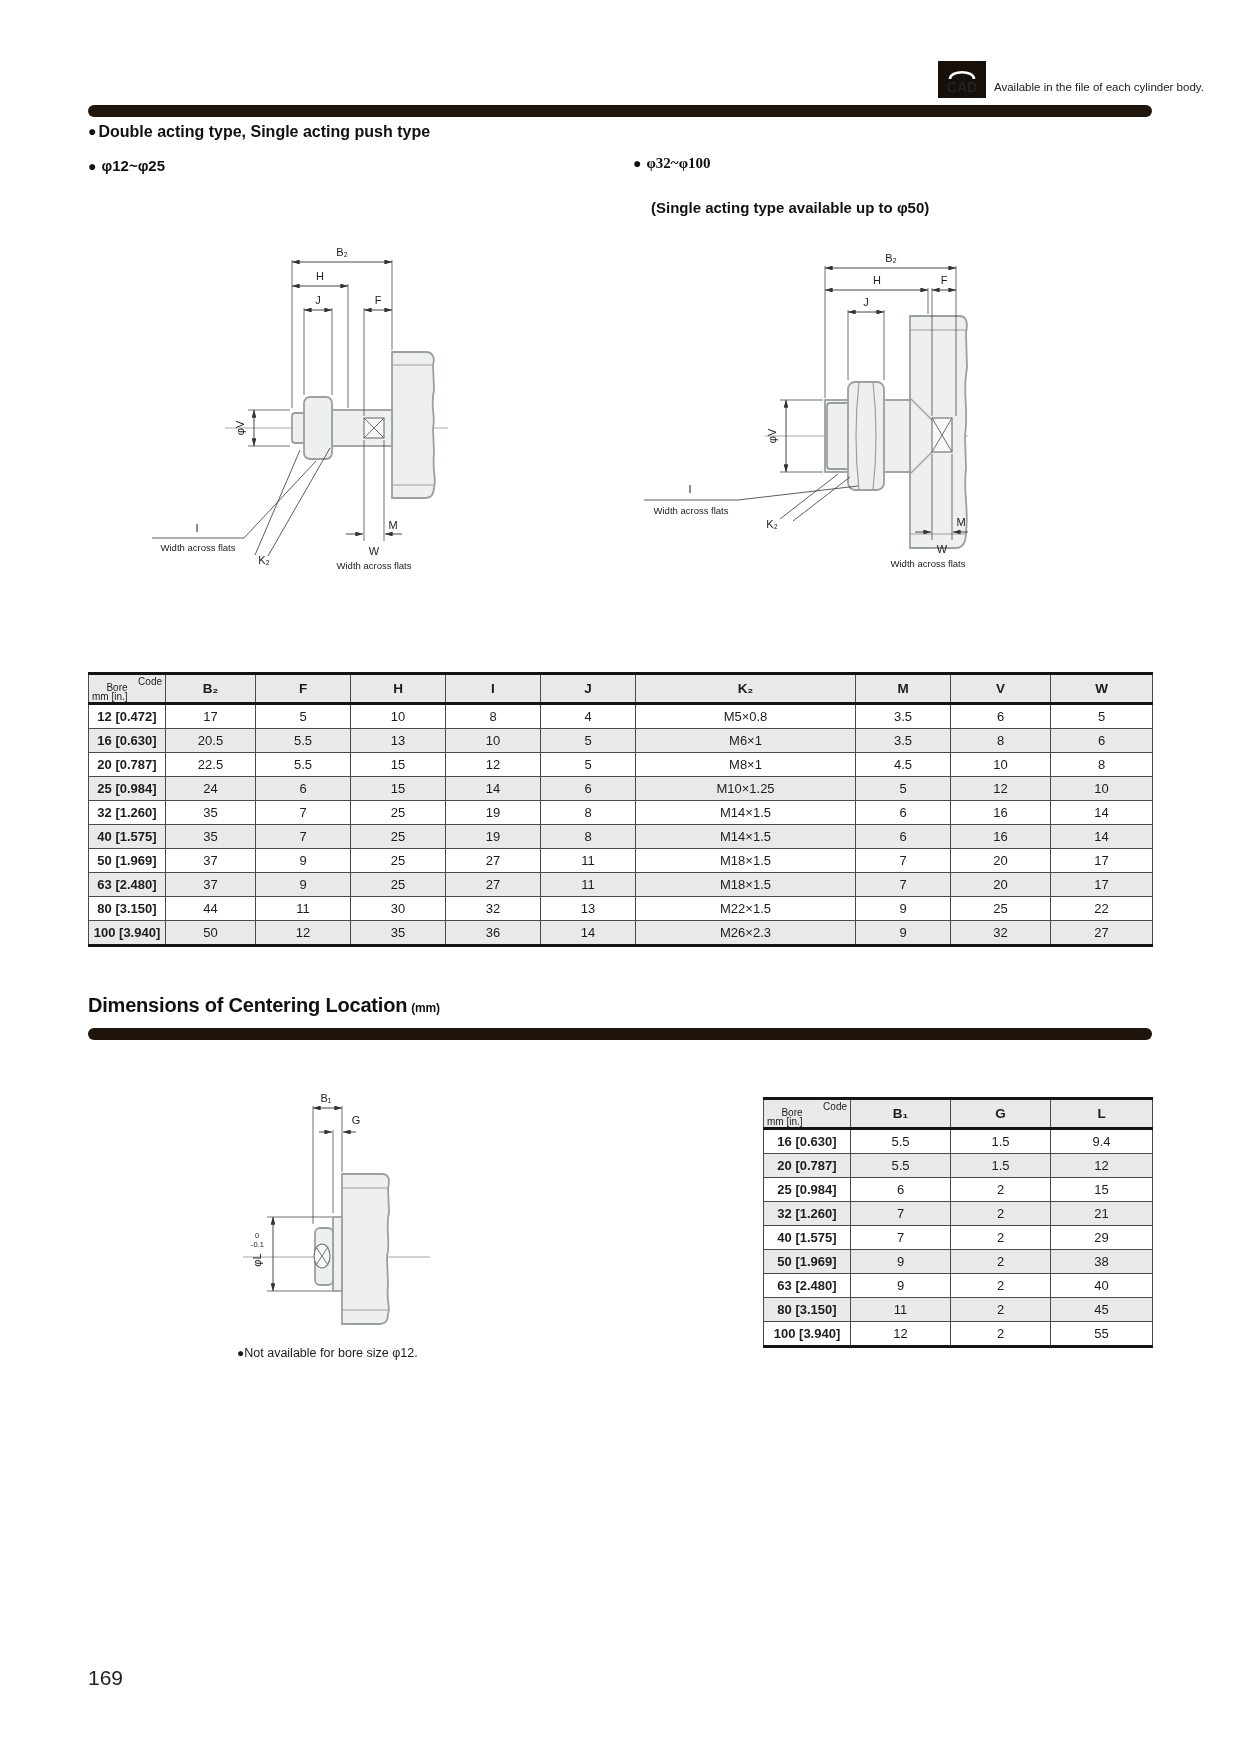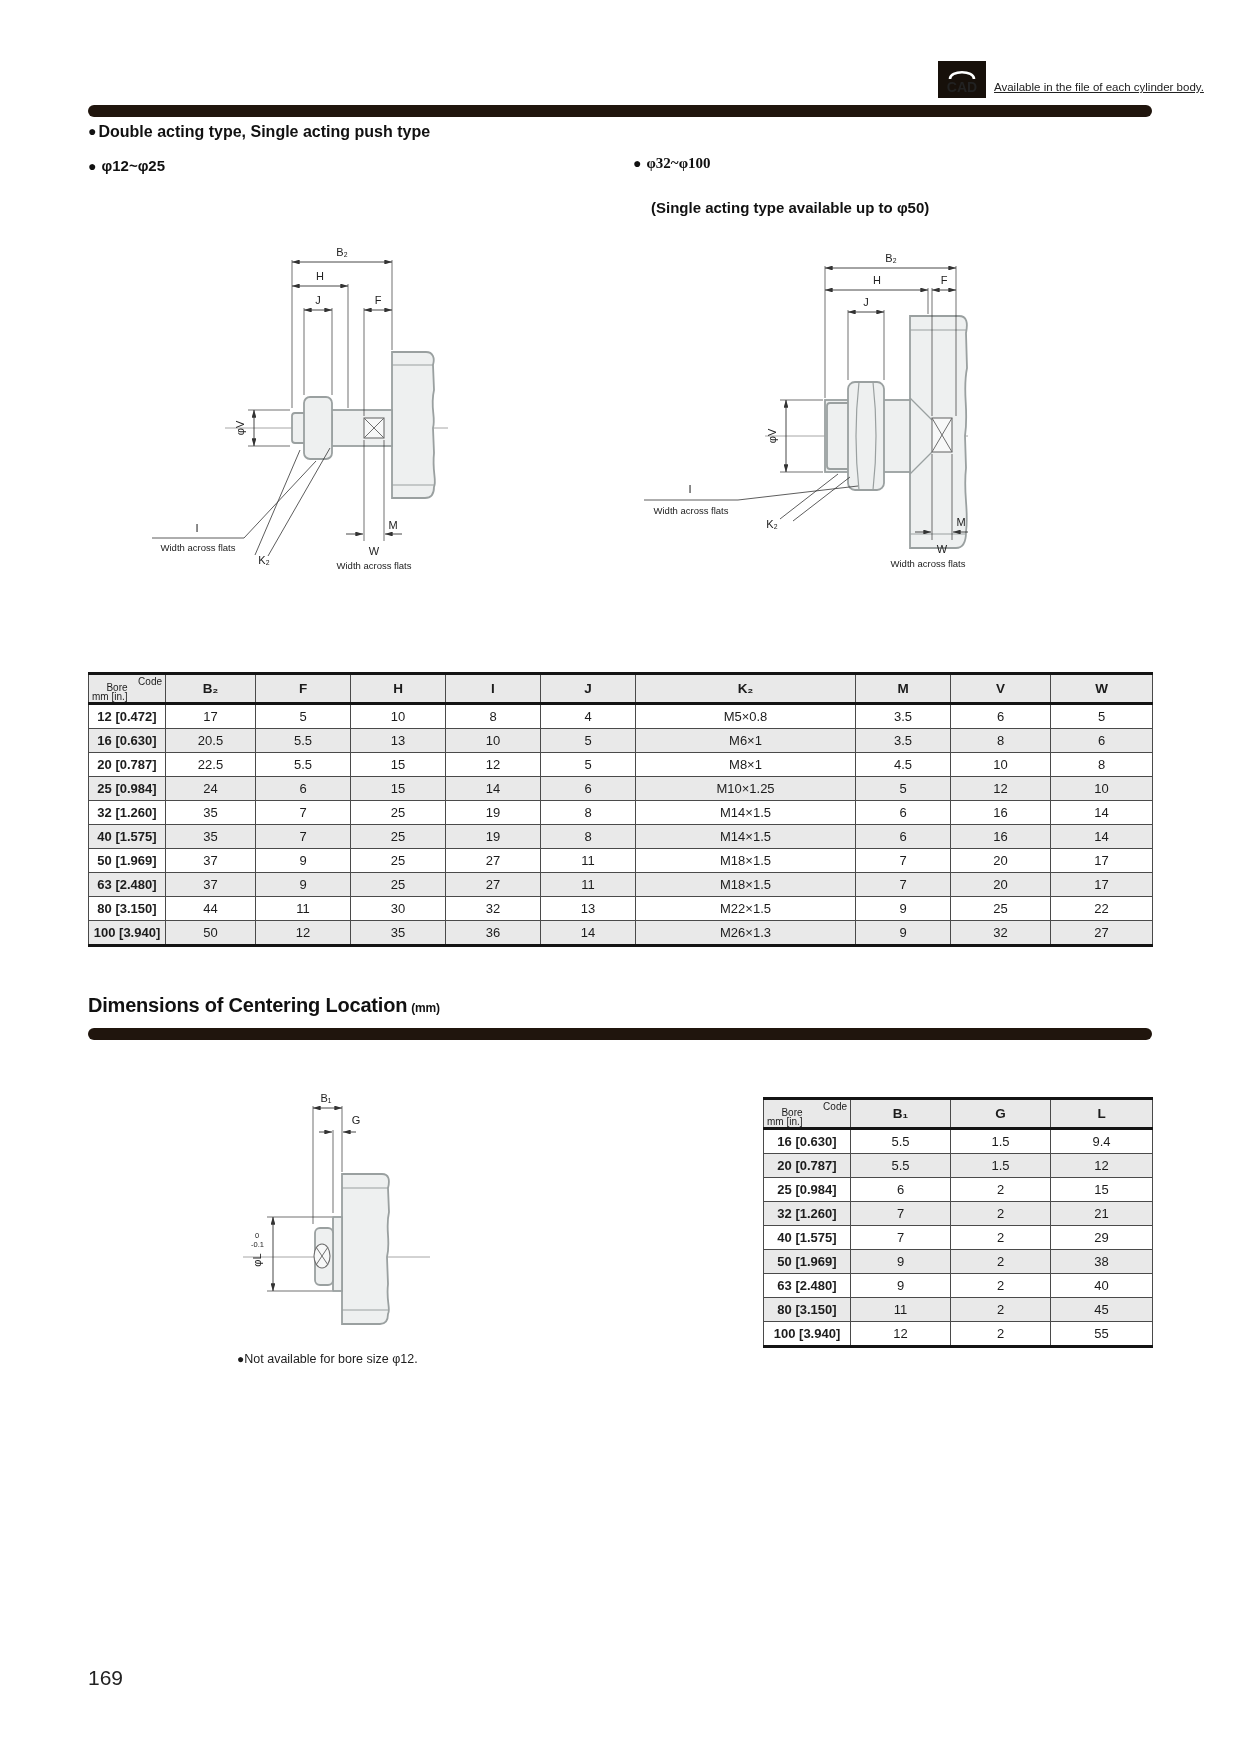--- a/index.html
+++ b/index.html
@@ -10,21 +10,21 @@
   .sec-title{font-size:20px;font-weight:bold;letter-spacing:-0.2px;color:#111;white-space:nowrap;}
   .sec-title .unit{font-size:12px;font-weight:bold;margin-left:4px;}
   .bar{position:absolute;left:88px;width:1064px;height:12px;background:#20150d;border-radius:7px;}
 
   .bullet-line{font-size:16px;font-weight:bold;color:#111;white-space:nowrap;}
   .bullet-line .dot{font-size:14px;vertical-align:1px;margin-right:2px;}
   .range-line{font-size:15px;font-weight:bold;color:#111;white-space:nowrap;}
   .range-line .dot{font-size:14px;margin-right:5px;}
   .range-note{font-size:15px;font-weight:bold;color:#111;white-space:nowrap;}
 
-  .cad-note{font-size:11.5px;color:#222;white-space:nowrap;text-decoration:underline;}
+  .cad-note{font-size:11.5px;color:#222;white-space:nowrap;}
 
   table{border-collapse:collapse;table-layout:fixed;background:#fff;}
   .dimtbl{position:absolute;border-top:3px solid #141414;border-bottom:3px solid #141414;
           border-left:1px solid #444;border-right:1px solid #444;}
   .dimtbl th,.dimtbl td{border:1px solid #4a4a4a;text-align:center;vertical-align:middle;
           font-size:13px;padding:0;color:#1c1c1c;}
   .dimtbl thead th{background:#e9e9e9;font-weight:bold;font-size:13.5px;border-bottom:3px solid #141414;height:27px;}
   .dimtbl tbody th{font-weight:bold;height:23px;}
   .dimtbl tbody td{height:23px;}
   .dimtbl tbody tr:nth-child(even){background:#e9e9e9;}
@@ -346,21 +346,21 @@
           <td>25</td>
           <td>22</td>
         </tr>
         <tr>
           <th>100 [3.940]</th>
           <td>50</td>
           <td>12</td>
           <td>35</td>
           <td>36</td>
           <td>14</td>
-          <td>M26×1.3</td>
+          <td>M26×2.3</td>
           <td>9</td>
           <td>32</td>
           <td>27</td>
         </tr>
       </tbody>
   </table>
 
 
   <div class="abs sec-title" style="left:88px;top:994px;">
     <span>Dimensions of Centering Location</span><span class="unit">(mm)</span>
@@ -396,21 +396,21 @@
     <text x="141" y="62" text-anchor="middle" font-size="11">G</text>
 
     <line class="ext" x1="117" y1="155" x2="52" y2="155"></line>
     <line class="ext" x1="117" y1="229" x2="52" y2="229"></line>
     <line class="dim" x1="58" y1="155" x2="58" y2="229" marker-start="url(#a3)" marker-end="url(#a3)"></line>
     <text transform="rotate(-90 46 198)" x="46" y="198" text-anchor="middle" font-size="11">φL</text>
     <text x="40" y="176" font-size="7.5">0</text>
     <text x="36" y="185" font-size="7.5">-0.1</text>
   </svg>
 
-  <div class="abs note-line" style="left:237px;top:1346px;margin-top:6px;">
+  <div class="abs note-line" style="left:237px;top:1346px;">
     <span class="dot">●</span><span>Not available for bore size  φ12.</span>
   </div>
 
   <table class="dimtbl" style="left:763px;top:1097px;width:389px;">
     <colgroup>
       <col style="width:87px">
         <col style="width:100px">
         <col style="width:100px">
         <col style="width:102px">
     </colgroup>

